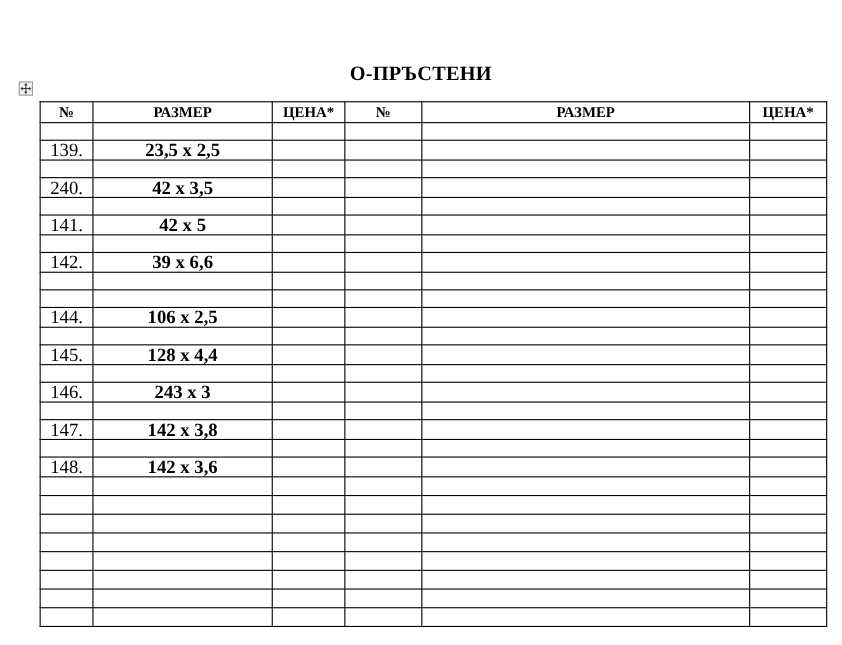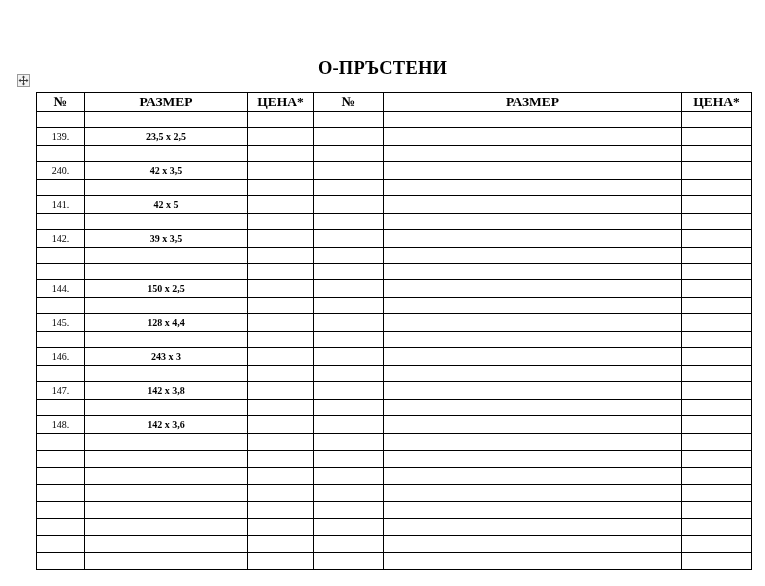--- a/index.html
+++ b/index.html
@@ -98,21 +98,21 @@
   }
 
   
   tr.spacer-row td {
     height: 16px;
   }
 
   
   tr.data-row td {
     height: 18px;
-    font-size: 10px;
+    font-size: 17px;
   }
   td.cell-num {
     font-size: 13px;
   }
   td.cell-size {
     font-size: 13px;
     font-weight: bold;
   }
 
   
@@ -214,21 +214,21 @@
           <tr class="spacer-row">
             <td></td>
             <td></td>
             <td></td>
             <td></td>
             <td></td>
             <td></td>
           </tr>
           <tr class="data-row">
             <td class="cell-num">142.</td>
-            <td class="cell-size">39 x 3,5</td>
+            <td class="cell-size">39 x 6,6</td>
             <td></td>
             <td class="cell-num"></td>
             <td class="cell-size"></td>
             <td></td>
           </tr>
           <tr class="spacer-row">
             <td></td>
             <td></td>
             <td></td>
             <td></td>
@@ -238,21 +238,21 @@
           <tr class="spacer-row">
             <td></td>
             <td></td>
             <td></td>
             <td></td>
             <td></td>
             <td></td>
           </tr>
           <tr class="data-row">
             <td class="cell-num">144.</td>
-            <td class="cell-size">150 x 2,5</td>
+            <td class="cell-size">106 x 2,5</td>
             <td></td>
             <td class="cell-num"></td>
             <td class="cell-size"></td>
             <td></td>
           </tr>
           <tr class="spacer-row">
             <td></td>
             <td></td>
             <td></td>
             <td></td>

